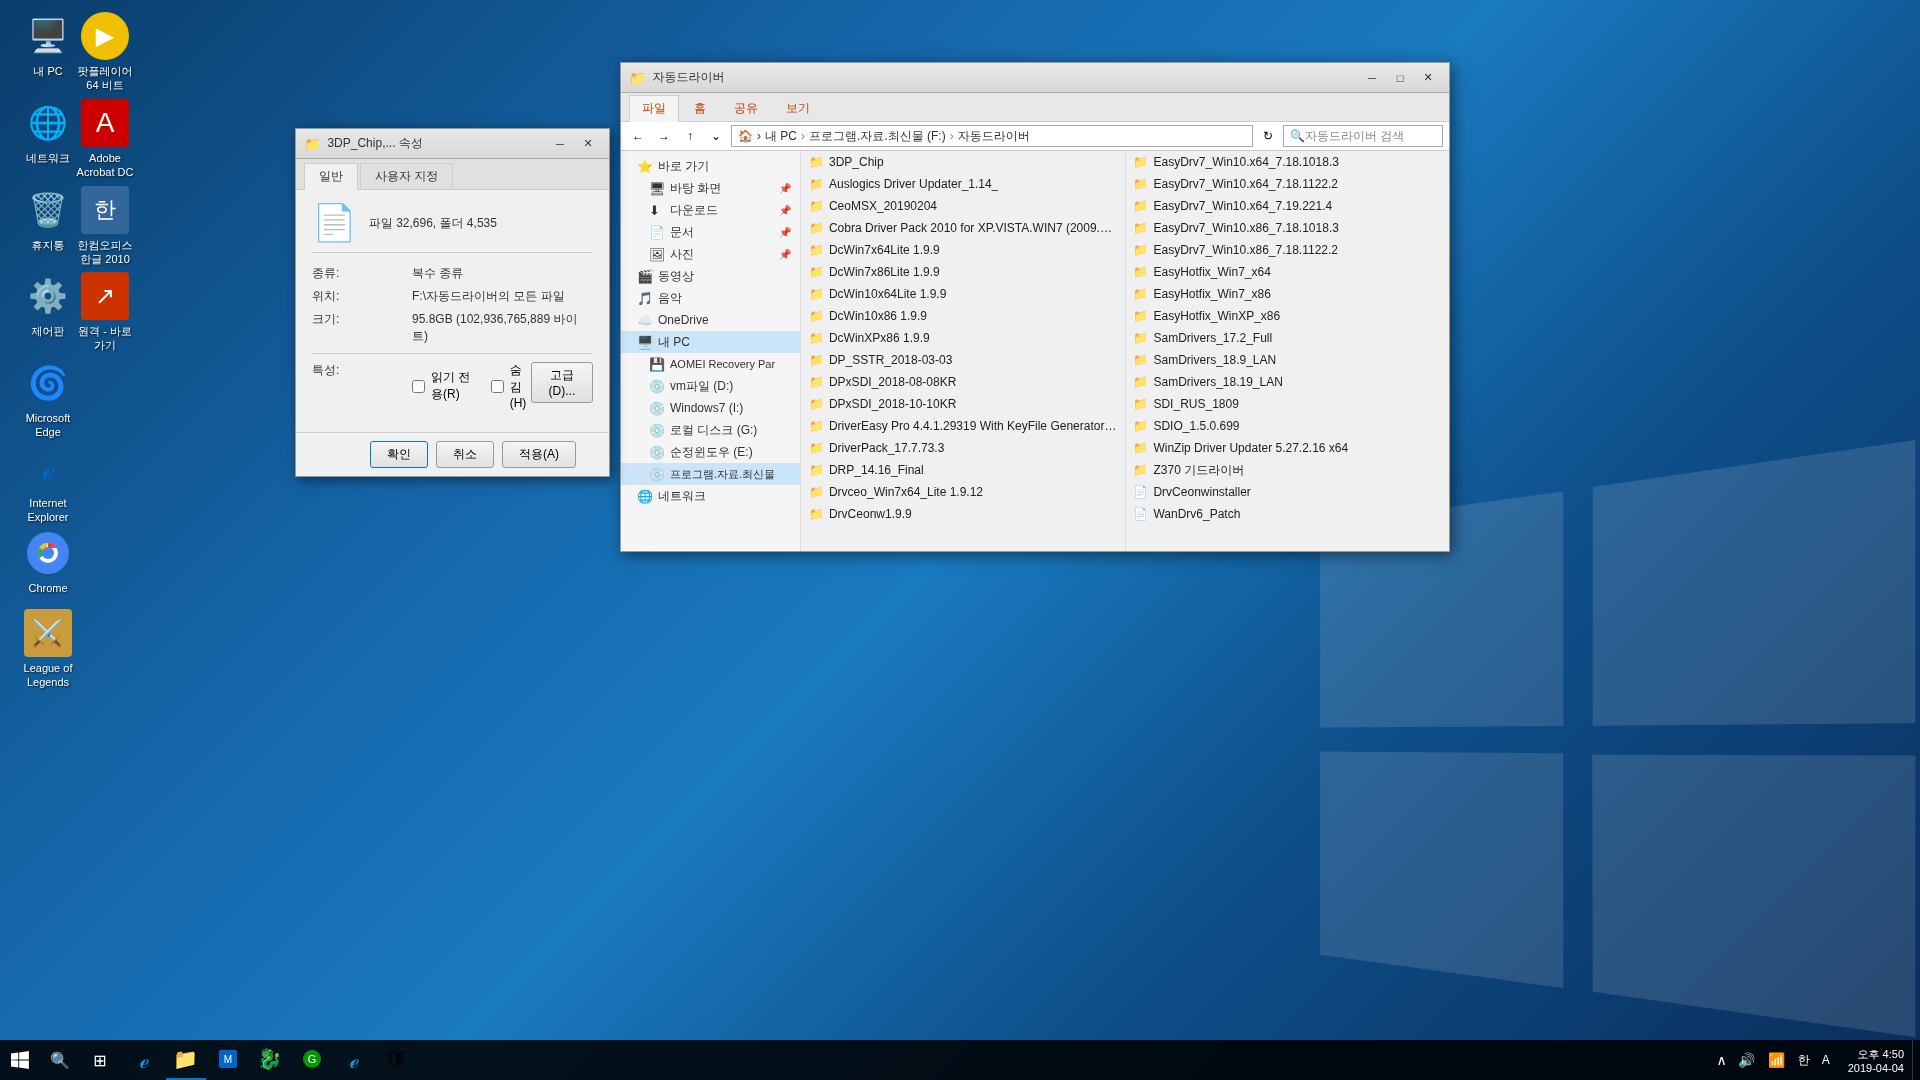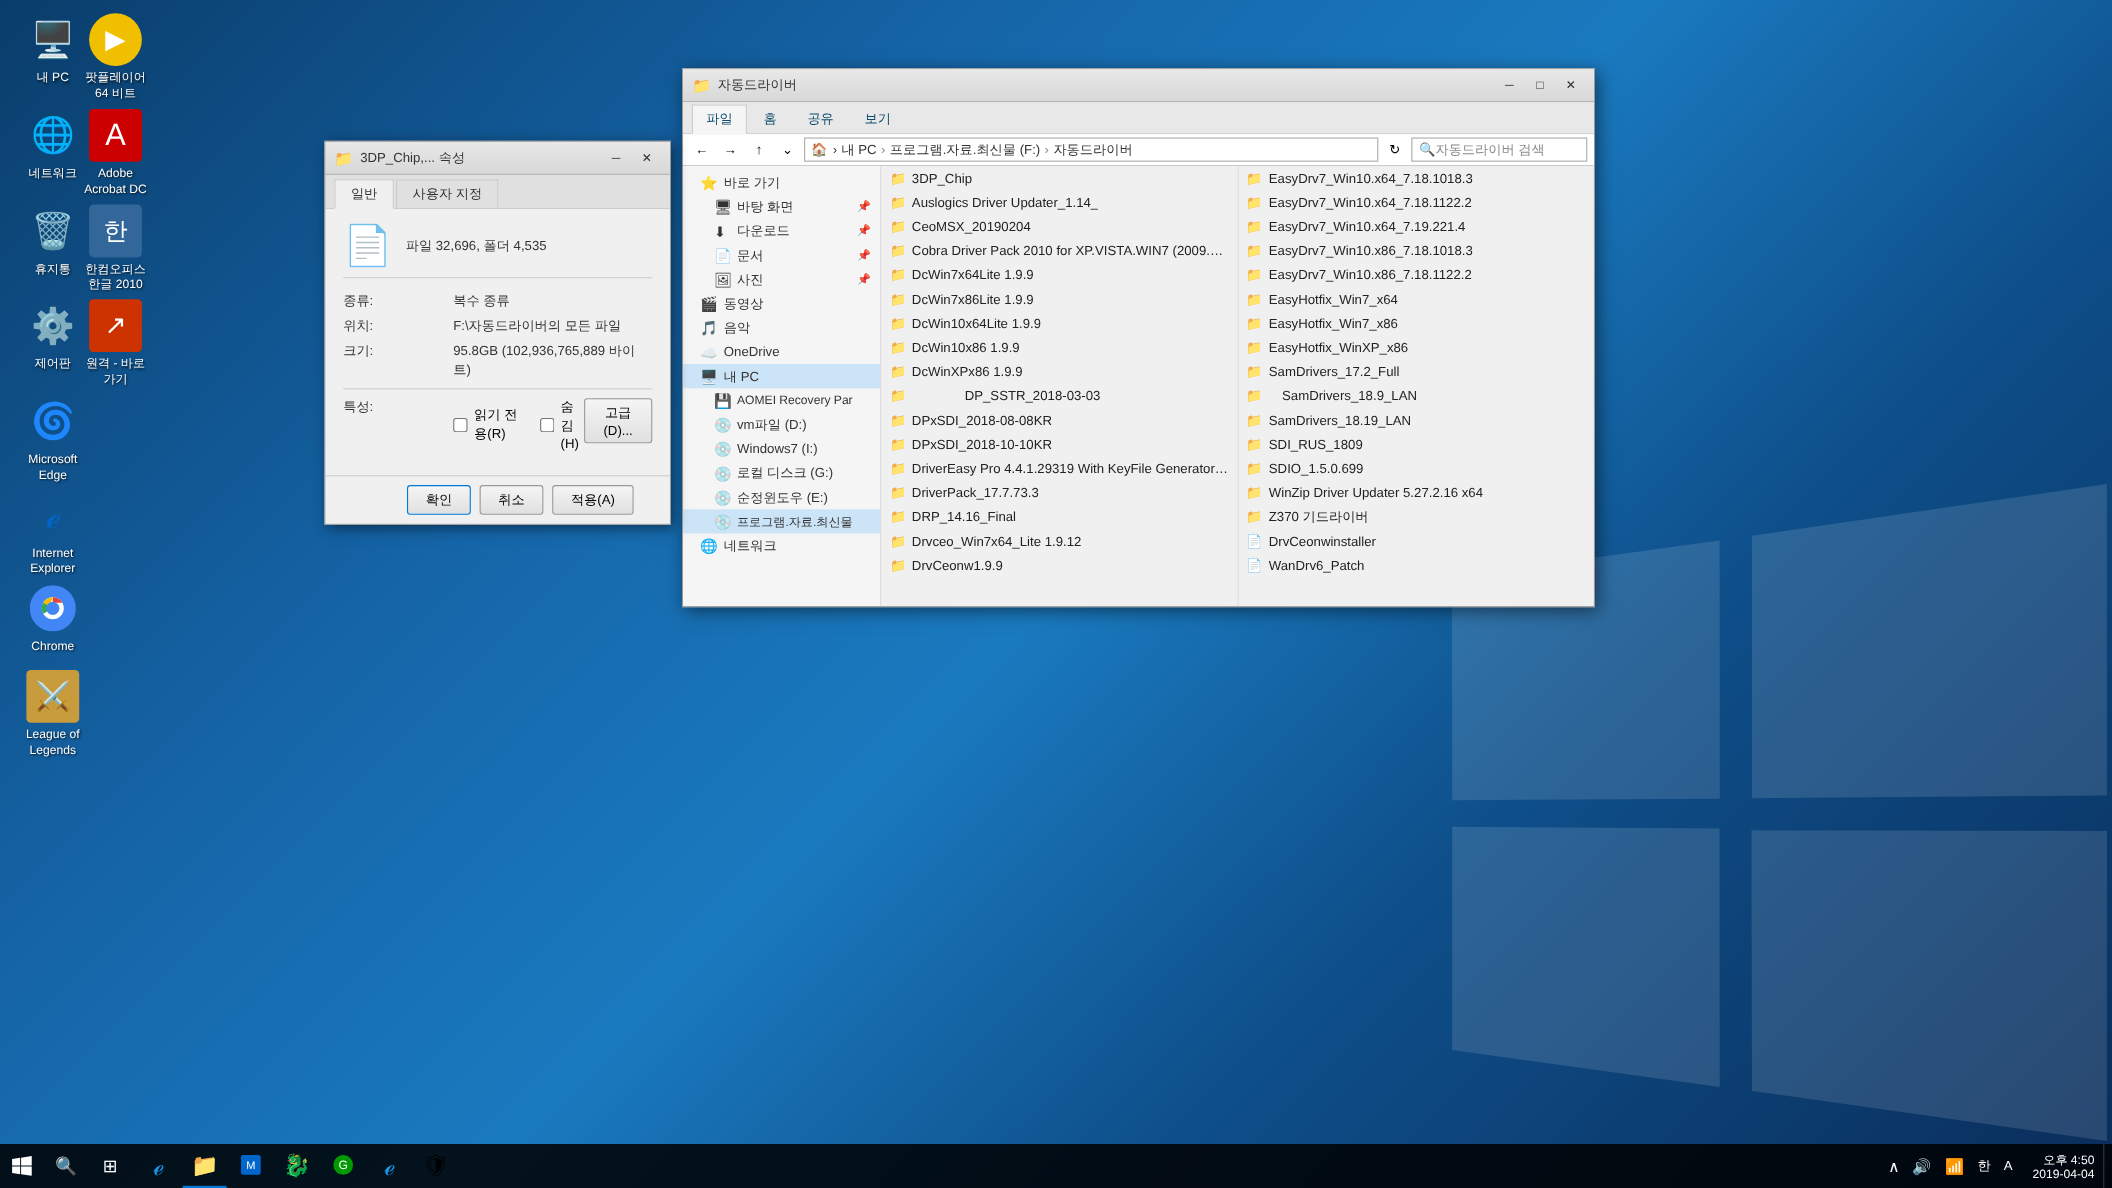--- a/index.html
+++ b/index.html
@@ -107,21 +107,21 @@
     }
     .ribbon-tabs {
       display: flex;
       padding: 2px 8px 0;
       background: #e8e8e8;
     }
     .ribbon-tab {
       padding: 4px 12px;
       font-size: 12px;
       cursor: pointer;
-      color: #0c4a6e;
+      color: #c2410c;
       border: 1px solid transparent;
       border-bottom: none;
       margin-right: 2px;
       font-family: Liberation Serif, serif;
     }
     .ribbon-tab.active {
       background: #f5f5f5;
       border-color: #ccc;
       border-bottom: 1px solid #f5f5f5;
       margin-bottom: -1px;
@@ -673,21 +673,21 @@
             <div class="file-item">
               <span class="file-icon">📁</span>
               <span style="overflow:hidden;text-overflow:ellipsis;">DcWin10x86 1.9.9</span>
             </div>
             <div class="file-item">
               <span class="file-icon">📁</span>
               <span style="overflow:hidden;text-overflow:ellipsis;">DcWinXPx86 1.9.9</span>
             </div>
             <div class="file-item">
               <span class="file-icon">📁</span>
-              <span style="overflow:hidden;text-overflow:ellipsis;margin-left:48px;">DP_SSTR_2018-03-03</span>
+              <span style="overflow:hidden;text-overflow:ellipsis;">DP_SSTR_2018-03-03</span>
             </div>
             <div class="file-item">
               <span class="file-icon">📁</span>
               <span style="overflow:hidden;text-overflow:ellipsis;">DPxSDI_2018-08-08KR</span>
             </div>
             <div class="file-item">
               <span class="file-icon">📁</span>
               <span style="overflow:hidden;text-overflow:ellipsis;">DPxSDI_2018-10-10KR</span>
             </div>
             <div class="file-item">
@@ -745,21 +745,21 @@
             <div class="file-item">
               <span class="file-icon">📁</span>
               <span style="overflow:hidden;text-overflow:ellipsis;">EasyHotfix_WinXP_x86</span>
             </div>
             <div class="file-item">
               <span class="file-icon">📁</span>
               <span style="overflow:hidden;text-overflow:ellipsis;">SamDrivers_17.2_Full</span>
             </div>
             <div class="file-item">
               <span class="file-icon">📁</span>
-              <span style="overflow:hidden;text-overflow:ellipsis;margin-left:12px;">SamDrivers_18.9_LAN</span>
+              <span style="overflow:hidden;text-overflow:ellipsis;">SamDrivers_18.9_LAN</span>
             </div>
             <div class="file-item">
               <span class="file-icon">📁</span>
               <span style="overflow:hidden;text-overflow:ellipsis;">SamDrivers_18.19_LAN</span>
             </div>
             <div class="file-item">
               <span class="file-icon">📁</span>
               <span style="overflow:hidden;text-overflow:ellipsis;">SDI_RUS_1809</span>
             </div>
             <div class="file-item">

